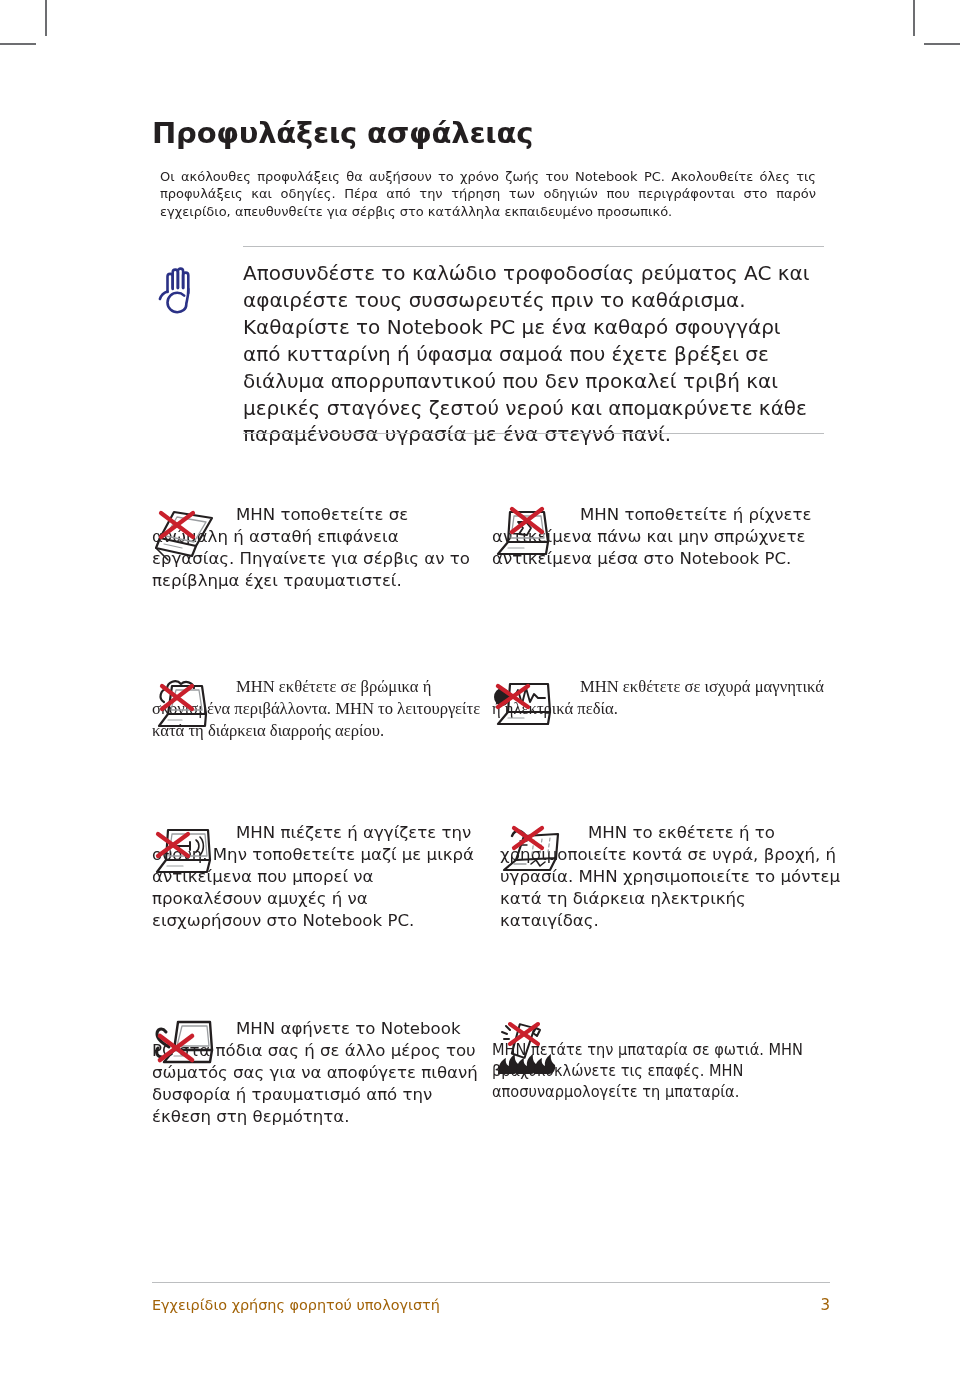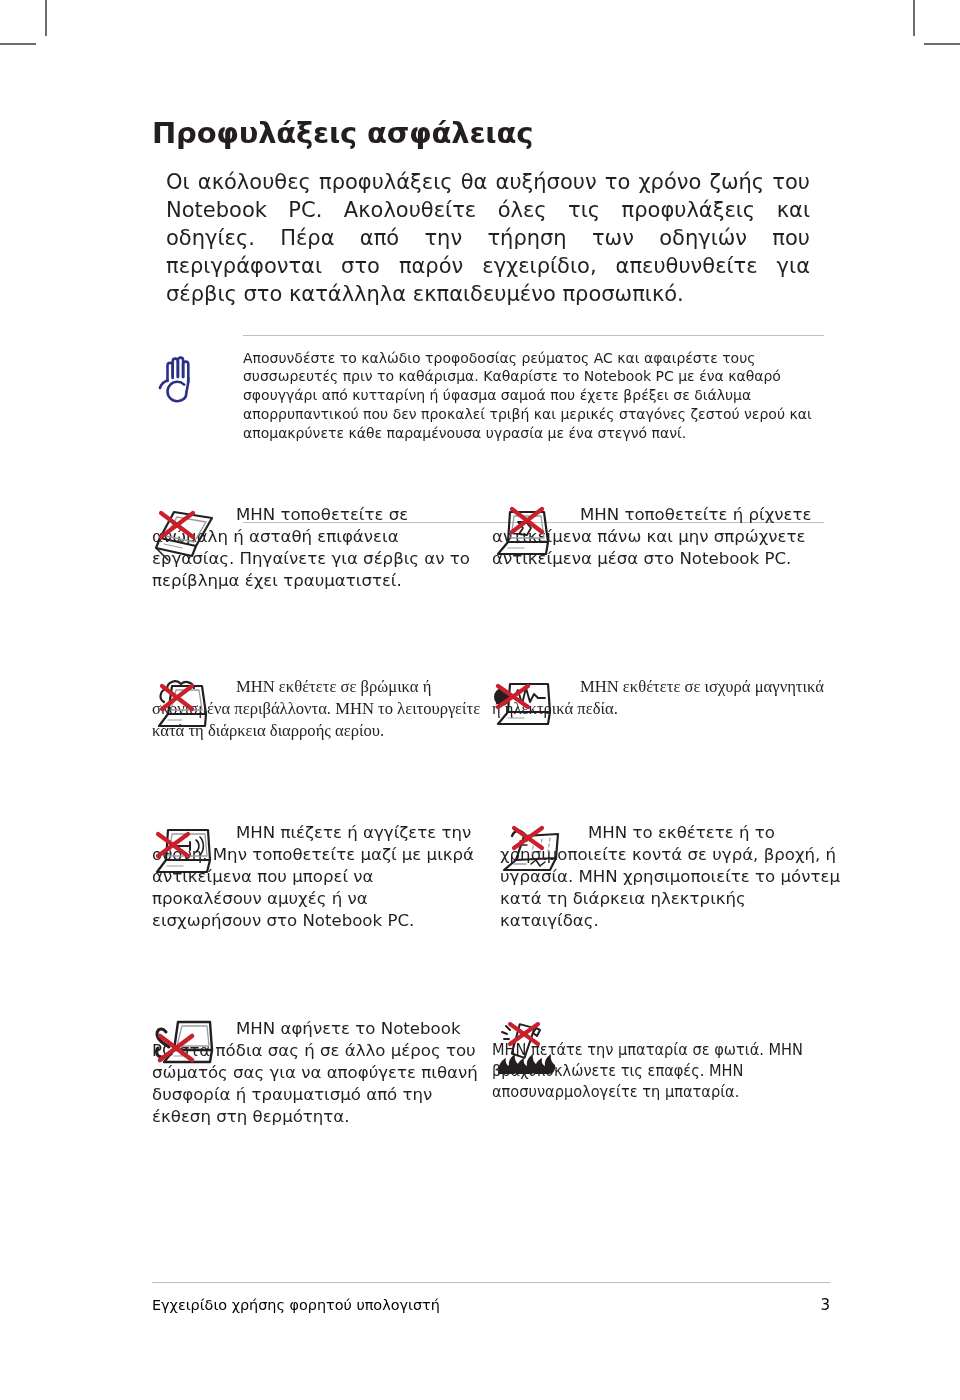--- a/index.html
+++ b/index.html
@@ -41,23 +41,23 @@
   h1.page-title {
     font-size: 29px;
     font-weight: bold;
     letter-spacing: -0.2px;
     margin: 0 0 18px 0;
     color: #231f20;
     line-height: 1.1;
   }
 
   p.intro {
-    font-size: 21px;
+    font-size: 13px;
     line-height: 1.34;
-    margin: 14px;
+    margin: 8px;
     color: #231f20;
     text-align: justify;
     text-justify: inter-word;
     hyphens: none;
   }
 
   
   .note-block {
     margin-top: 26px;
     position: relative;
@@ -76,21 +76,21 @@
   .note-icon {
     position: absolute;
     left: 4px;
     top: 16px;
     width: 46px;
     height: 52px;
   }
   .note-text {
     margin-left: 91px;
     padding-top: 14px;
-    font-size: 14px;
+    font-size: 20px;
     line-height: 1.345;
     color: #231f20;
   }
 
   
   .warn-grid {
     position: absolute;
     left: 152px;
     width: 680px;
   }
@@ -134,21 +134,21 @@
     height: 1px;
     background: #bcbec0;
     width: 100%;
   }
   .footer-inner {
     display: flex;
     justify-content: space-between;
     align-items: baseline;
     padding-top: 13px;
     font-size: 14.4px;
-    color: #000000;
+    color: #a16207;
   }
   .footer-page {
     font-size: 15px;
   }
 </style>
 </head>
 <body>
 
 <div class="crop crop-tl-v"></div>
 <div class="crop crop-tl-h"></div>

